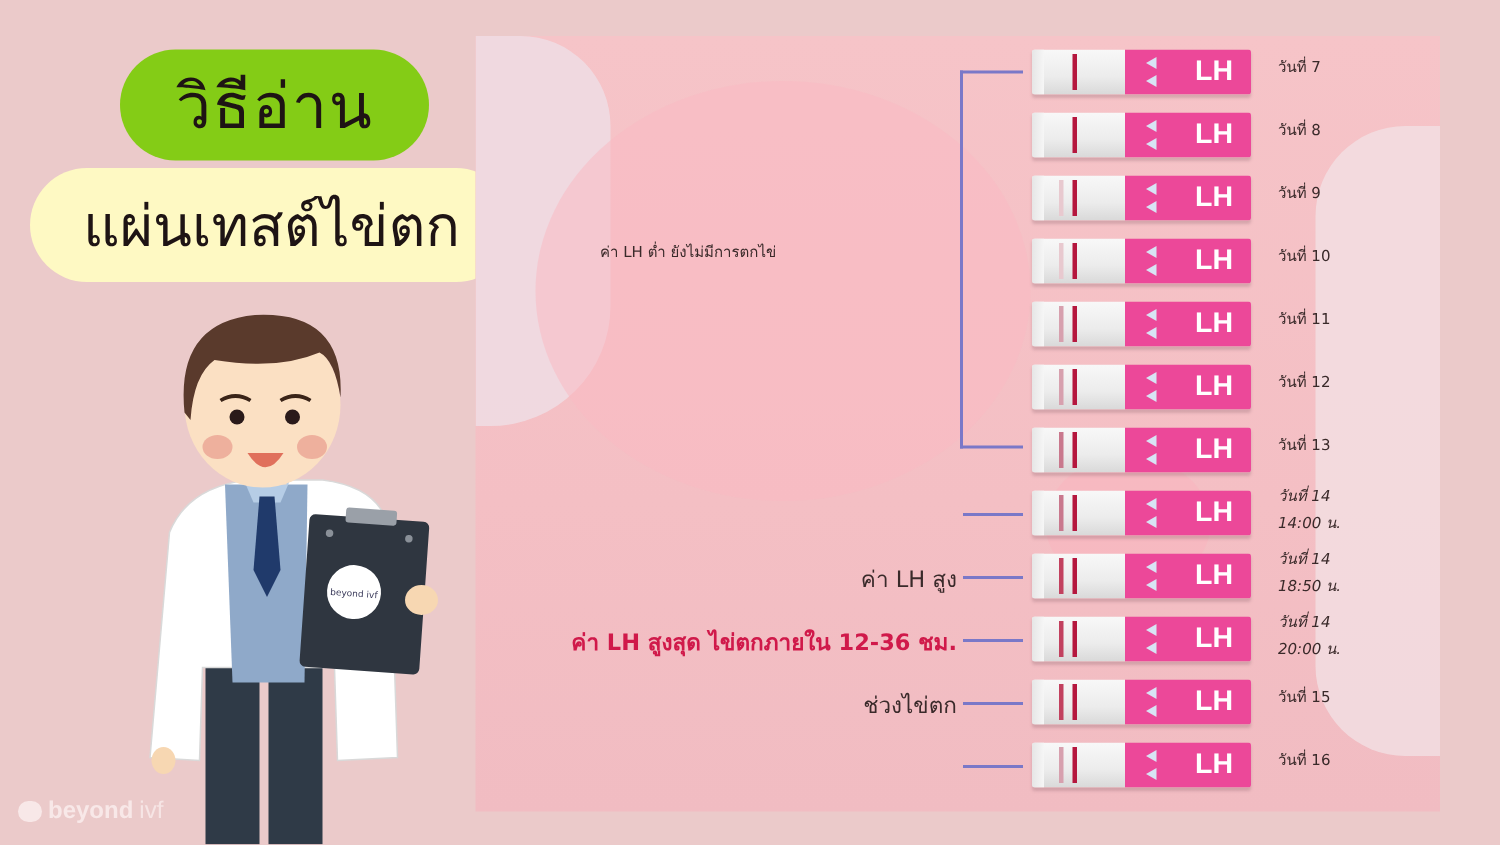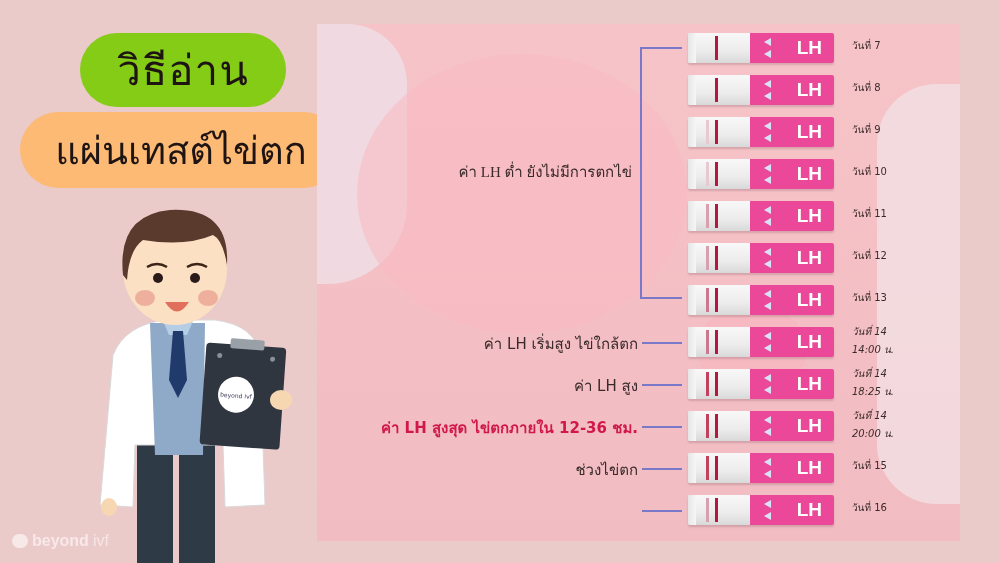--- a/index.html
+++ b/index.html
@@ -12,21 +12,21 @@
   }
   
   .title-top {
     position: absolute; left: 80px; top: 33px; width: 206px; height: 74px;
     background: #84cc16; border-radius: 40px;
     display: flex; align-items: center; justify-content: center;
     font-size: 42px; color: #1e1414; letter-spacing: 1px;
   }
   .title-bottom {
     position: absolute; left: 20px; top: 112px; width: 322px; height: 76px;
-    background: #fdba74; border-radius: 38px;
+    background: #fef9c3; border-radius: 38px;
     display: flex; align-items: center; justify-content: center;
     font-size: 38px; color: #1e1414;
   }
   
   .panel {
     position: absolute; left: 317px; top: 24px; width: 643px; height: 517px;
     background: linear-gradient(180deg, #f6c4c8 0%, #f4bfc4 60%, #f1bcc2 100%);
     overflow: hidden;
   }
   .panel .blob1 {
@@ -46,22 +46,22 @@
     position: absolute; left: 380px; top: 280px; width: 110px; height: 90px;
     background: rgba(250,180,190,0.5); border-radius: 50%;
   }
 
   
   .bracket {
     position: absolute; left: 640px; top: 47px; width: 42px; height: 252px;
     border: 2px solid #7a78c8; border-right: none;
   }
   .bracket-label {
-    position: absolute; left: 400px; top: 160px; width: 232px; text-align: right;
-    font-size: 15px; color: #3a2a2a; white-space: nowrap; font-family: Liberation Serif, serif;
+    position: absolute; left: 400px; top: 160px; width: 232px; text-align: left;
+    font-size: 10px; color: #3a2a2a; white-space: nowrap;
   }
 
   
   .row { position: absolute; left: 0; width: 1000px; height: 34px; }
   .row .label {
     position: absolute; right: 362px; top: 7px;
     font-size: 15px; color: #3a2a2a; white-space: nowrap; text-align: right;
   }
   .row .label.highlight { color: #d0194a; font-weight: bold; }
   .row .connector {
@@ -249,21 +249,20 @@
         <div class="arrows">
             <span></span>
             <span></span>
           </div>
         <span class="lh">LH</span>
       </div>
     </div>
       <div class="day">วันที่ 13</div>
     </div>
     <div class="row" style="top: 325px;">
-      <span class="label">ค่า LH เริ่มสูง ไข่ใกล้ตก</span>
       <span class="connector"></span>
       <div class="strip">
       <div class="white">
         <span class="line ctrl" style="background:#c9788d"></span>
         <span class="line test"></span>
       </div>
       <div class="blue">
         <div class="arrows">
             <span></span>
             <span></span>
@@ -287,21 +286,21 @@
       <div class="blue">
         <div class="arrows">
             <span></span>
             <span></span>
           </div>
         <span class="lh">LH</span>
       </div>
     </div>
       <div class="day two">
         <div>วันที่ 14</div>
-        <div>18:25 น.</div>
+        <div>18:50 น.</div>
       </div>
     </div>
     <div class="row" style="top: 409px;">
       <span class="label highlight">ค่า LH สูงสุด ไข่ตกภายใน 12-36 ชม.</span>
       <span class="connector"></span>
       <div class="strip">
       <div class="white">
         <span class="line ctrl" style="background:#c2415f"></span>
         <span class="line test"></span>
       </div>

